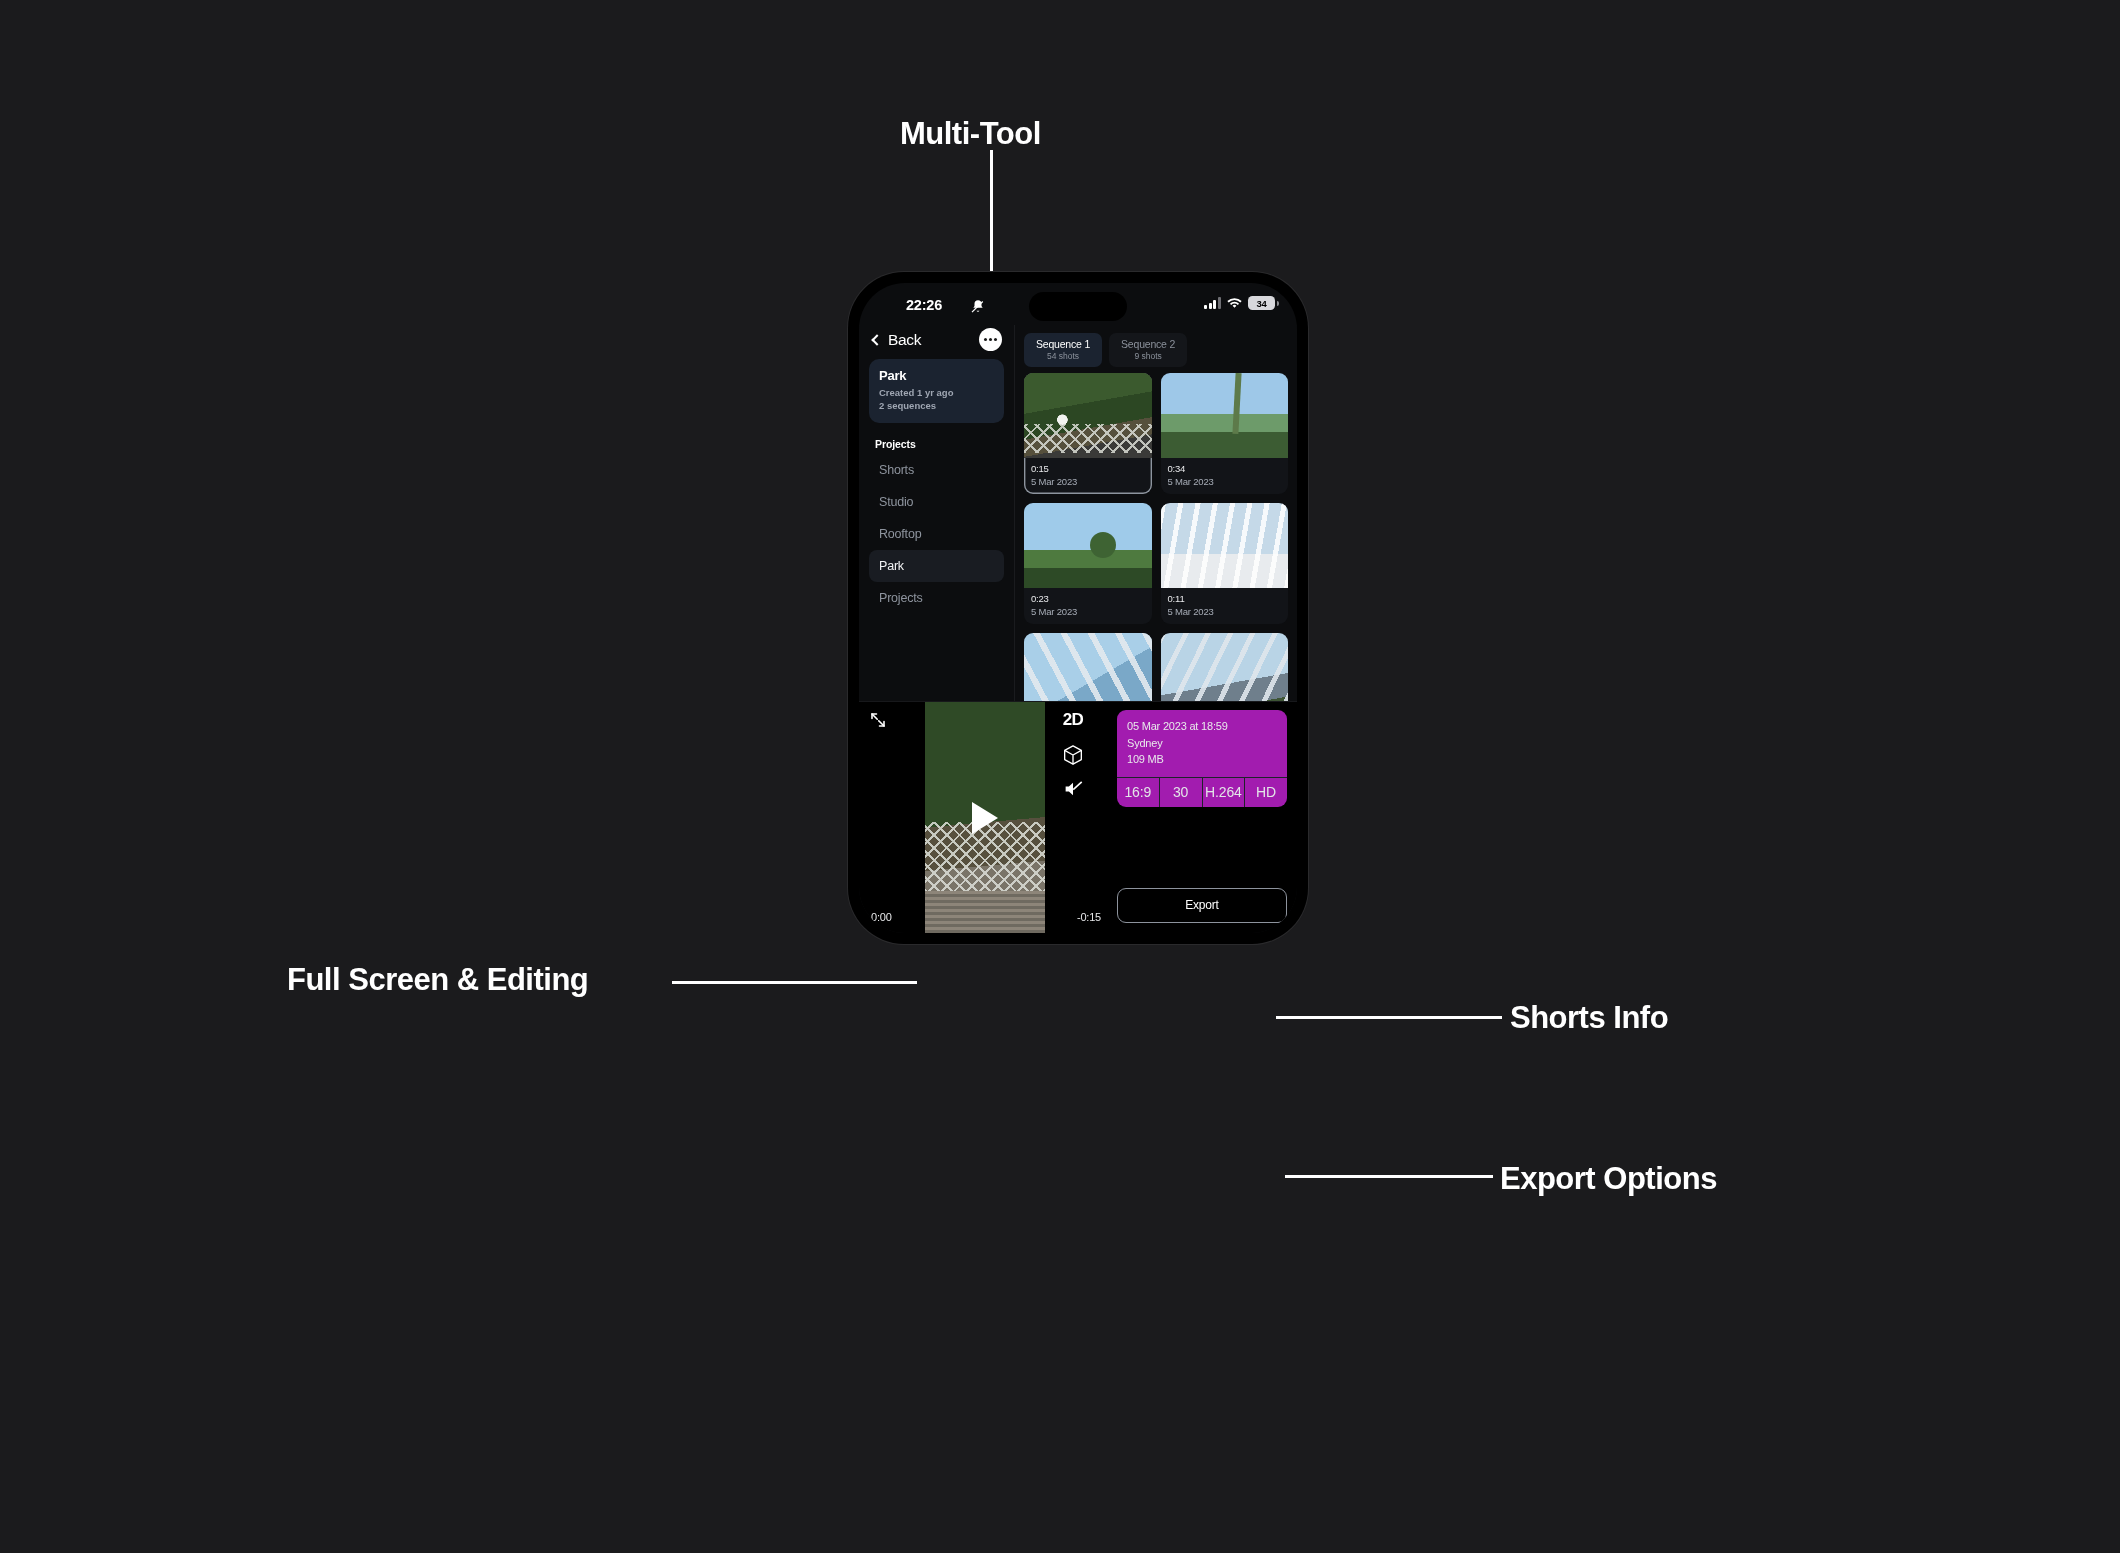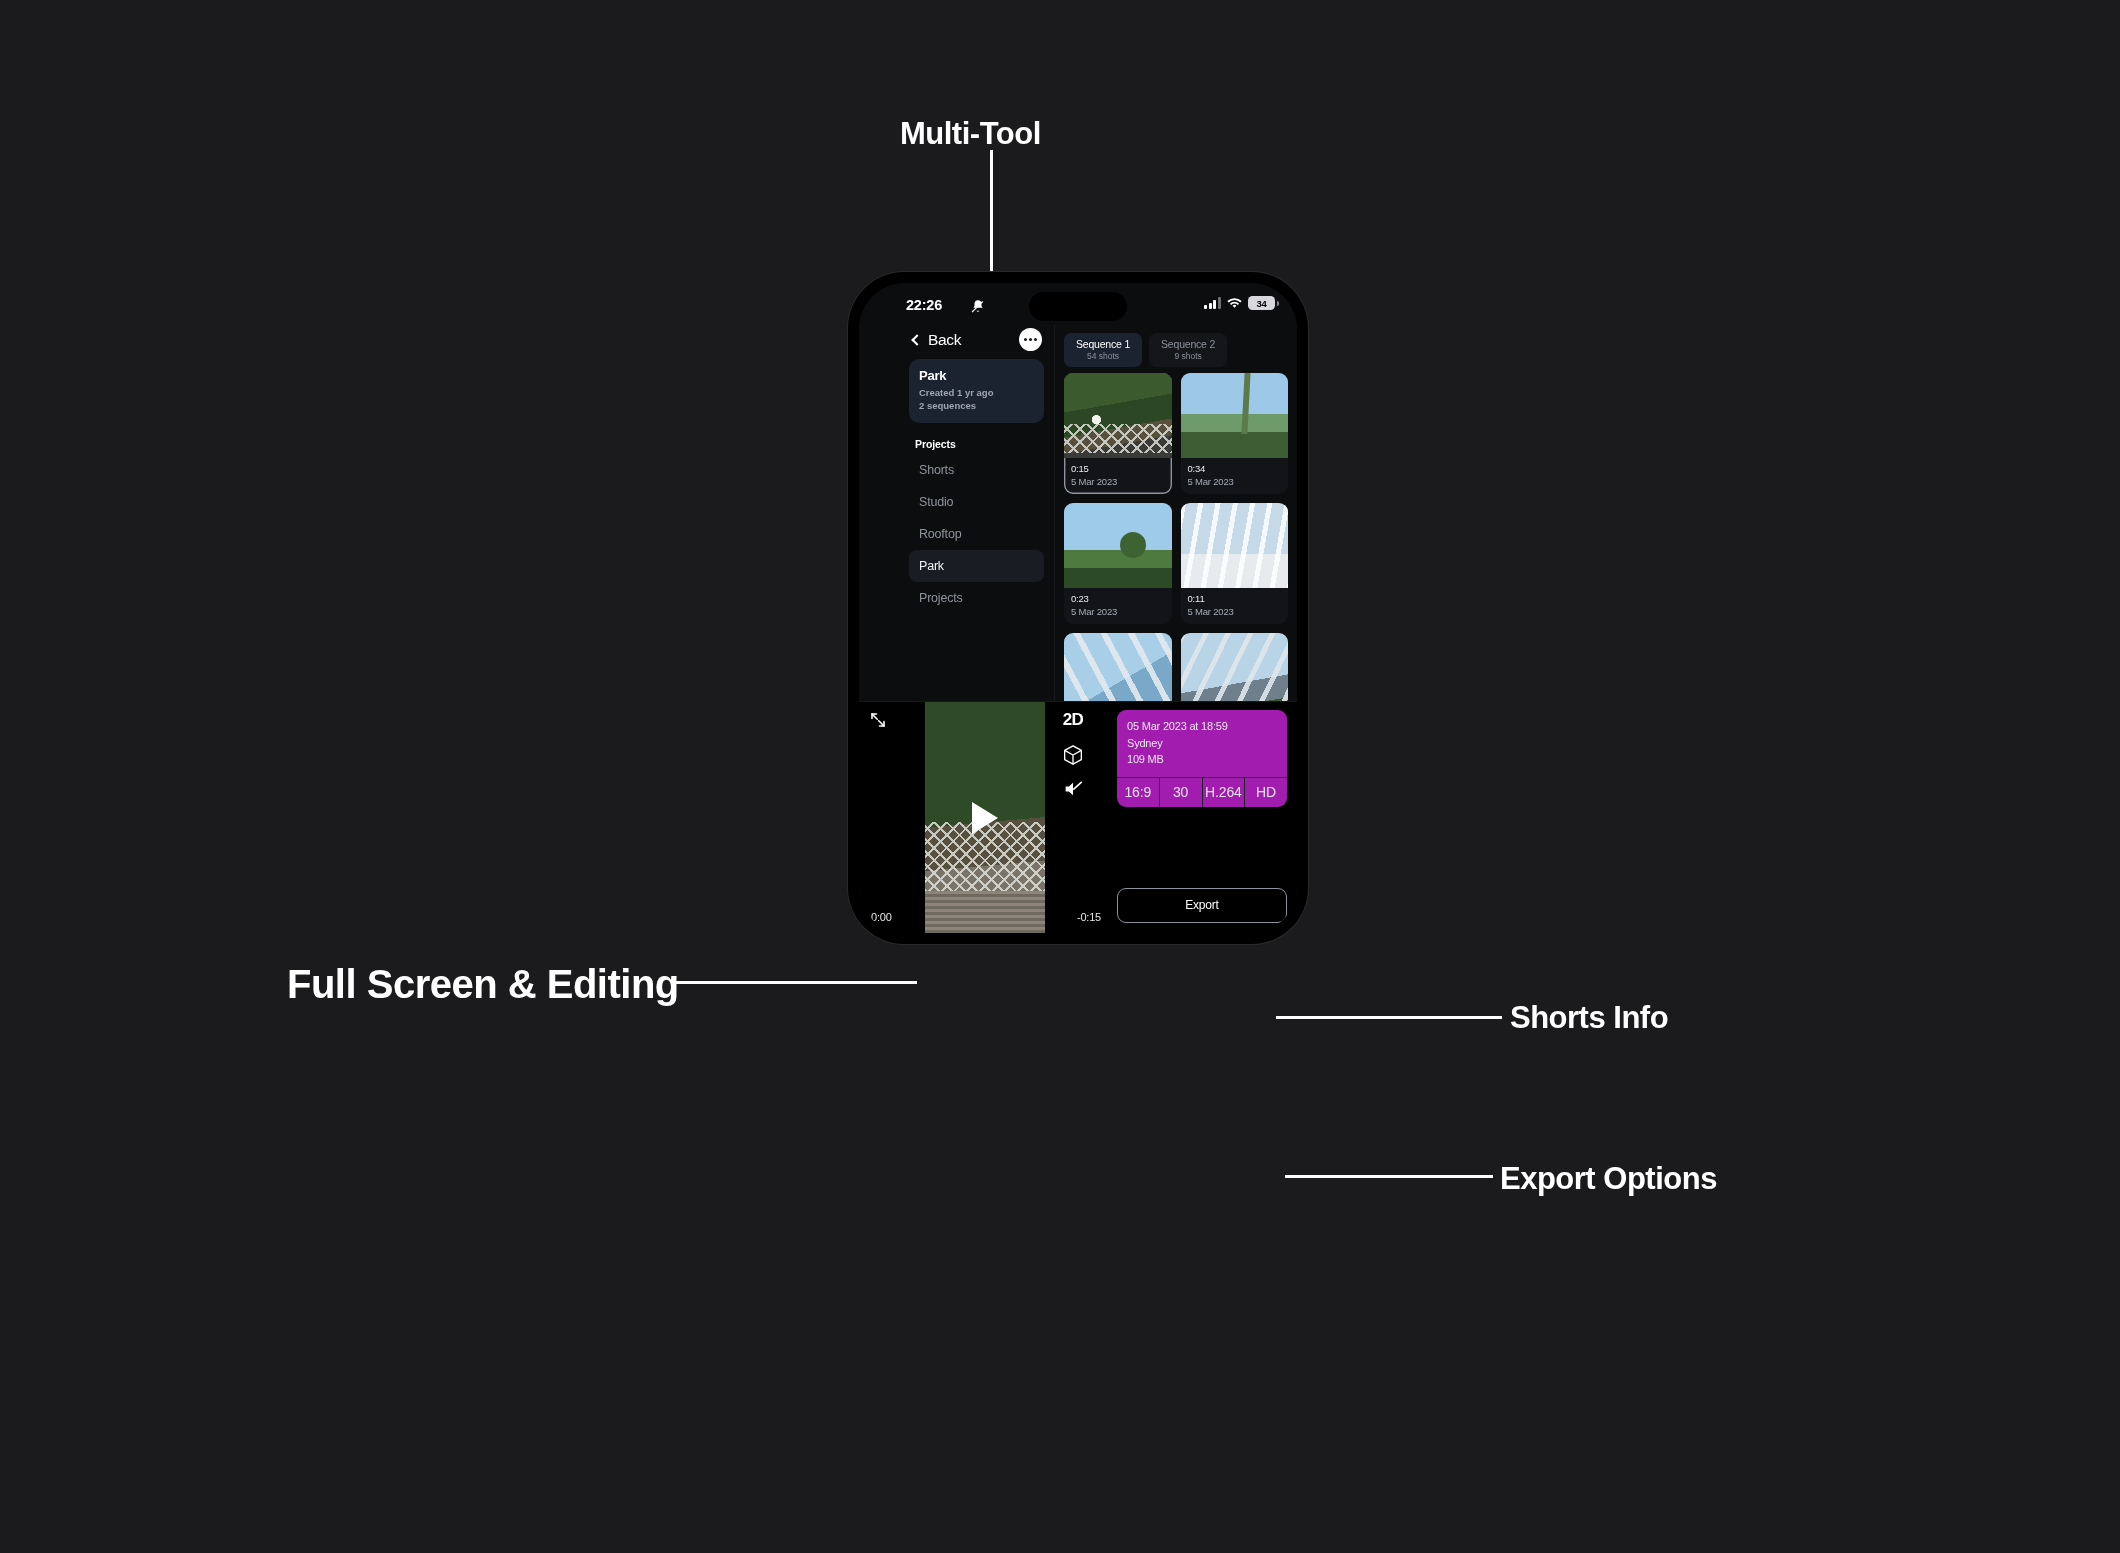--- a/index.html
+++ b/index.html
@@ -6,21 +6,21 @@
   html,body { background:#1c1c1e; }
   body {
     width:2120px; height:1553px; position:relative; overflow:hidden;
     font-family:"Liberation Sans", sans-serif;
     background:#1b1b1d;
   }
 
   
   .callout { position:absolute; color:#fff; font-weight:bold; letter-spacing:-0.5px; white-space:nowrap; }
   .callout.c-multi   { left:900px;  top:116px; font-size:31px; }
-  .callout.c-full    { left:287px;  top:962px; font-size:40px; }
+  .callout.c-full    { left:287px;  top:962px; font-size:31px; }
   .callout.c-info    { left:1510px; top:1000px; font-size:31px; }
   .callout.c-export  { left:1500px; top:1161px; font-size:31px; }
 
   .leader { position:absolute; background:#ffffff; }
   .leader.v-multi  { left:990px;  top:150px;  width:3px;  height:205px; }
   .leader.h-full   { left:672px;  top:981px;  width:245px; height:3px; }
   .leader.h-info   { left:1276px; top:1016px; width:226px; height:3px; }
   .leader.h-export { left:1285px; top:1175px; width:208px; height:3px; }
 
   
@@ -47,21 +47,21 @@
   .batt { width:27px; height:14px; border-radius:4.5px; background:#d8d8dc; color:#000;
           font-size:9.5px; font-weight:bold; display:flex; align-items:center; justify-content:center;
           position:relative; letter-spacing:-0.2px; }
   .batt:after { content:""; position:absolute; right:-3.5px; top:4.5px; width:2px; height:5px;
                 background:#8a8a8e; border-radius:0 2px 2px 0; }
 
   
   .appbody { flex:1; display:flex; min-height:0; }
 
   .sidebar { width:156px; flex-shrink:0; background:#0c0d0f; display:flex; flex-direction:column;
-             border-right:1px solid #1a1b1e; padding:0 10px;margin-left:40px; }
+             border-right:1px solid #1a1b1e; padding:0 10px; }
   .sb-nav { display:flex; align-items:center; padding:6px 4px 10px 4px; position:relative; }
   .back { display:flex; align-items:center; gap:6px; color:#fff; font-size:15.5px; letter-spacing:-0.3px; }
   .chev { width:8px; height:8px; border-left:2px solid #fff; border-bottom:2px solid #fff;
           transform:rotate(45deg); display:inline-block; margin-right:1px; }
   .multibtn { position:absolute; right:2px; top:3px; width:23px; height:23px; border-radius:50%;
               background:#fff; display:flex; align-items:center; justify-content:center; gap:2.2px; }
   .multibtn i { width:3.2px; height:3.2px; border-radius:50%; background:#1a1a1a; display:block; }
 
   .projcard { background:#1b2330; border-radius:10px; padding:9px 10px 11px 10px; margin-bottom:15px; }
   .projcard .pt { color:#fff; font-size:13px; font-weight:bold; letter-spacing:-0.2px; margin-bottom:3px; }

